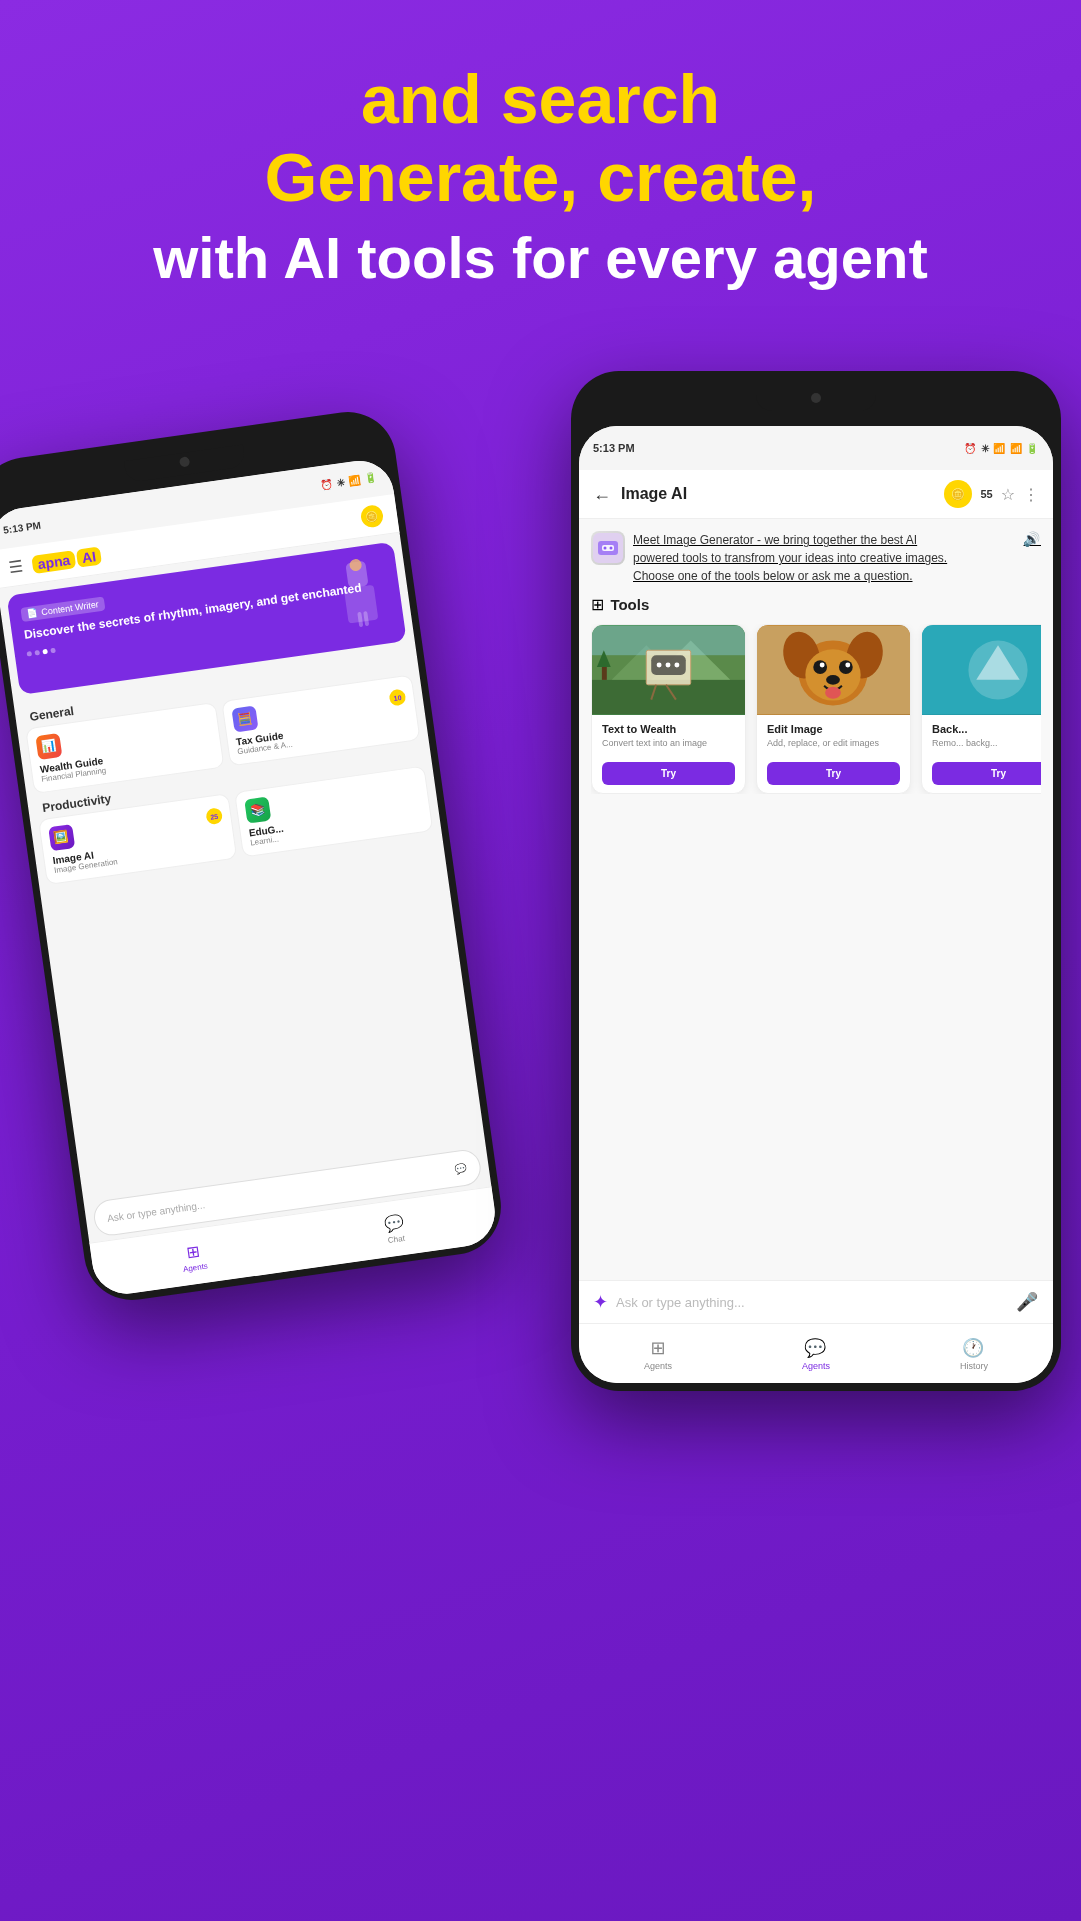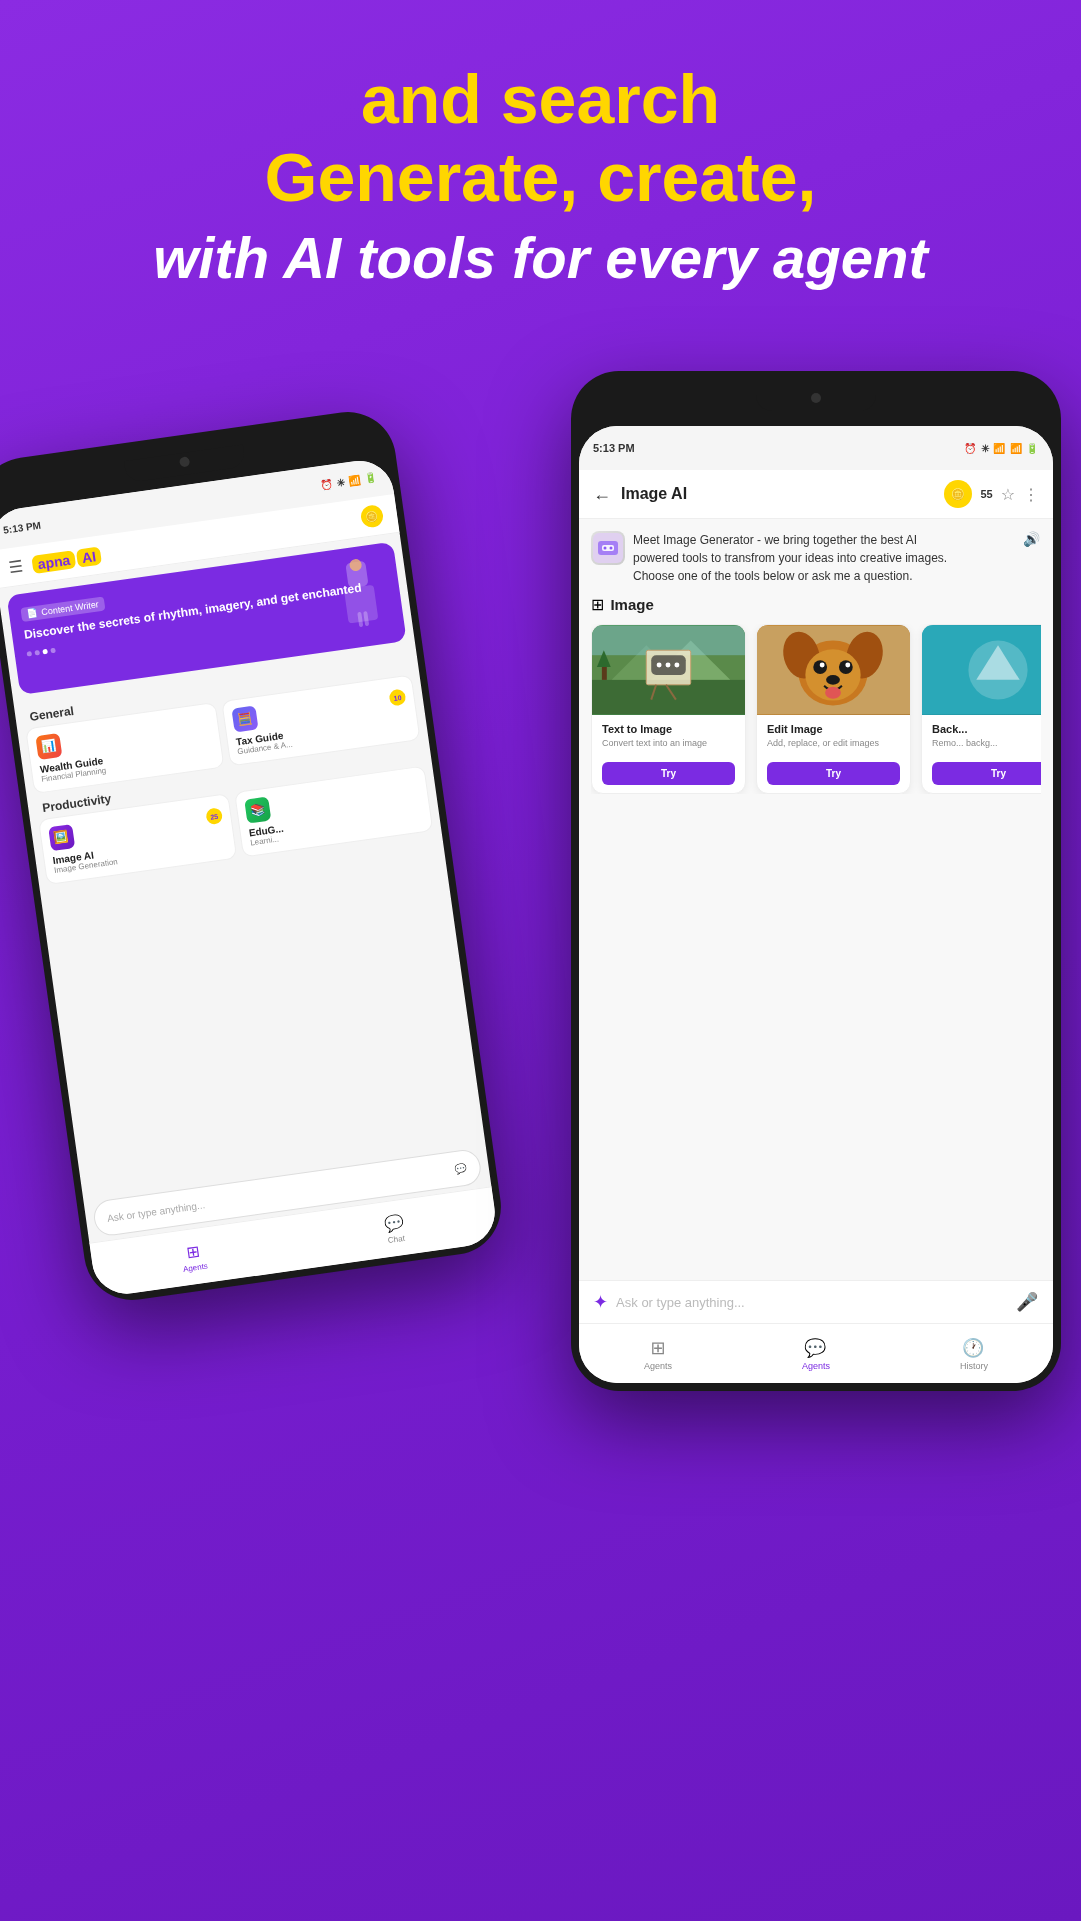--- a/index.html
+++ b/index.html
@@ -15,21 +15,20 @@
       font-size: 68px;
       font-weight: 900;
       color: #FFD600;
       line-height: 1.15;
     }
     .hero-subtitle {
       font-size: 58px;
       font-weight: 700;
       color: #ffffff;
       margin-top: 8px;
-      font-style: italic;
     }
 
     
     .phones-container {
       position: relative;
       width: 1081px;
       height: 1400px;
       margin-top: 20px;
     }
 
@@ -418,20 +417,21 @@
     .sound-icon {
       font-size: 14px;
       color: #555;
       margin-left: auto;
       align-self: flex-start;
     }
     .bot-message-row {
       display: flex;
       align-items: flex-start;
       gap: 6px;
+      text-decoration: underline;
     }
 
     .tools-section {
       flex-shrink: 0;
     }
     .tools-header {
       display: flex;
       align-items: center;
       gap: 6px;
       margin-bottom: 10px;
@@ -712,21 +712,21 @@
               <div style="flex:1;">
                 <div class="bot-bubble">Meet Image Generator - we bring together the best AI powered tools to transfrom your ideas into creative images. Choose one of the tools below or ask me a question.</div>
               </div>
               <span class="sound-icon">🔊</span>
             </div>
           </div>
 
           <div class="tools-section">
             <div class="tools-header">
               <span class="tools-icon">⊞</span>
-              <span class="tools-title">Image</span>
+              <span class="tools-title">Tools</span>
             </div>
 
             <div class="tools-scroll">
 
               <div class="tool-card">
                 <div class="tool-image tool-image-landscape">
                   <svg width="155" height="90" viewBox="0 0 155 90" fill="none">
                     <rect width="155" height="90" fill="#5a8a4a"></rect>
                     <rect y="55" width="155" height="35" fill="#3d6b35"></rect>
 
@@ -742,21 +742,21 @@
                     <line x1="65" y1="60" x2="60" y2="75" stroke="#8a6a40" stroke-width="2"></line>
                     <line x1="75" y1="60" x2="85" y2="75" stroke="#8a6a40" stroke-width="2"></line>
 
                     <rect x="60" y="30" width="35" height="20" rx="5" fill="rgba(50,50,50,0.7)"></rect>
                     <circle cx="68" cy="40" r="2.5" fill="white"></circle>
                     <circle cx="77" cy="40" r="2.5" fill="white"></circle>
                     <circle cx="86" cy="40" r="2.5" fill="white"></circle>
                   </svg>
                 </div>
                 <div class="tool-body">
-                  <div class="tool-name">Text to Image</div>
+                  <div class="tool-name">Text to Wealth</div>
                   <div class="tool-desc">Convert text into an image</div>
                   <button class="try-btn">Try</button>
                 </div>
               </div>
 
               <div class="tool-card">
                 <div class="tool-image tool-image-dog">
                   <svg width="155" height="90" viewBox="0 0 155 90" fill="none">
                     <rect width="155" height="90" fill="#c8a060"></rect>
 

